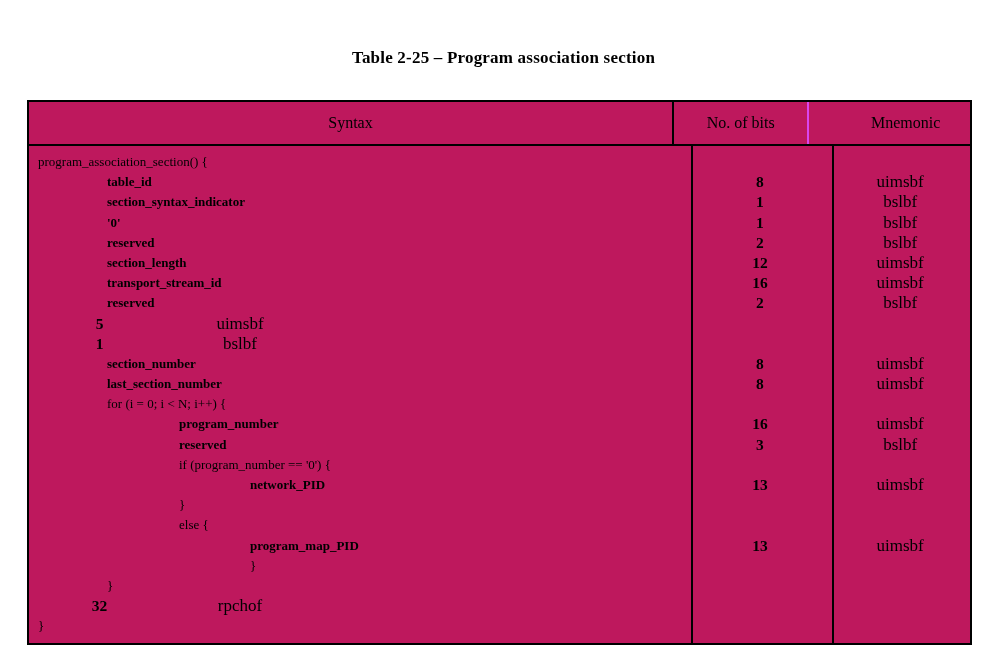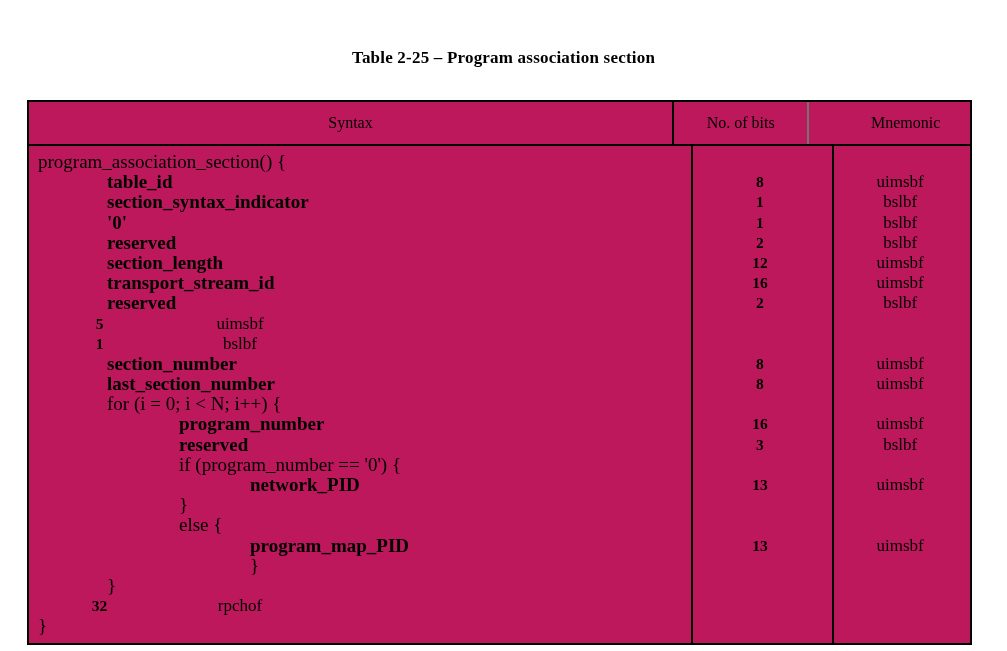--- a/index.html
+++ b/index.html
@@ -56,21 +56,21 @@
   }
   .hdr-cell {
     display: flex;
     align-items: center;
     justify-content: center;
     font-size: 16px;
     font-weight: normal;
     box-sizing: border-box;
   }
   .col-syntax  { width: 662px; border-right: 2px solid #000; }
-  .col-bits    { width: 139px; border-right: 2px solid #737373; text-align: right; }
+  .col-bits    { width: 139px; border-right: 2px solid #d946ef; text-align: right; }
   .col-mnem    { width: 164px; padding-left: 32px; }
 
   
   .body-wrap {
     position: relative;
     height: 497px;
     box-sizing: border-box;
   }
   .vline {
     position: absolute;
@@ -87,21 +87,21 @@
     padding-top: 6px;
   }
   .row {
     display: flex;
     height: 20.2px;
     line-height: 20.2px;
     box-sizing: border-box;
   }
   .cell-syntax {
     width: 662px;
-    font-size: 19px;
+    font-size: 13px;
     white-space: pre;
     box-sizing: border-box;
     padding-left: 9px;
   }
   .cell-bits {
     width: 141px;
     font-size: 15.5px;
     font-weight: bold;
     text-align: center;
     box-sizing: border-box;

